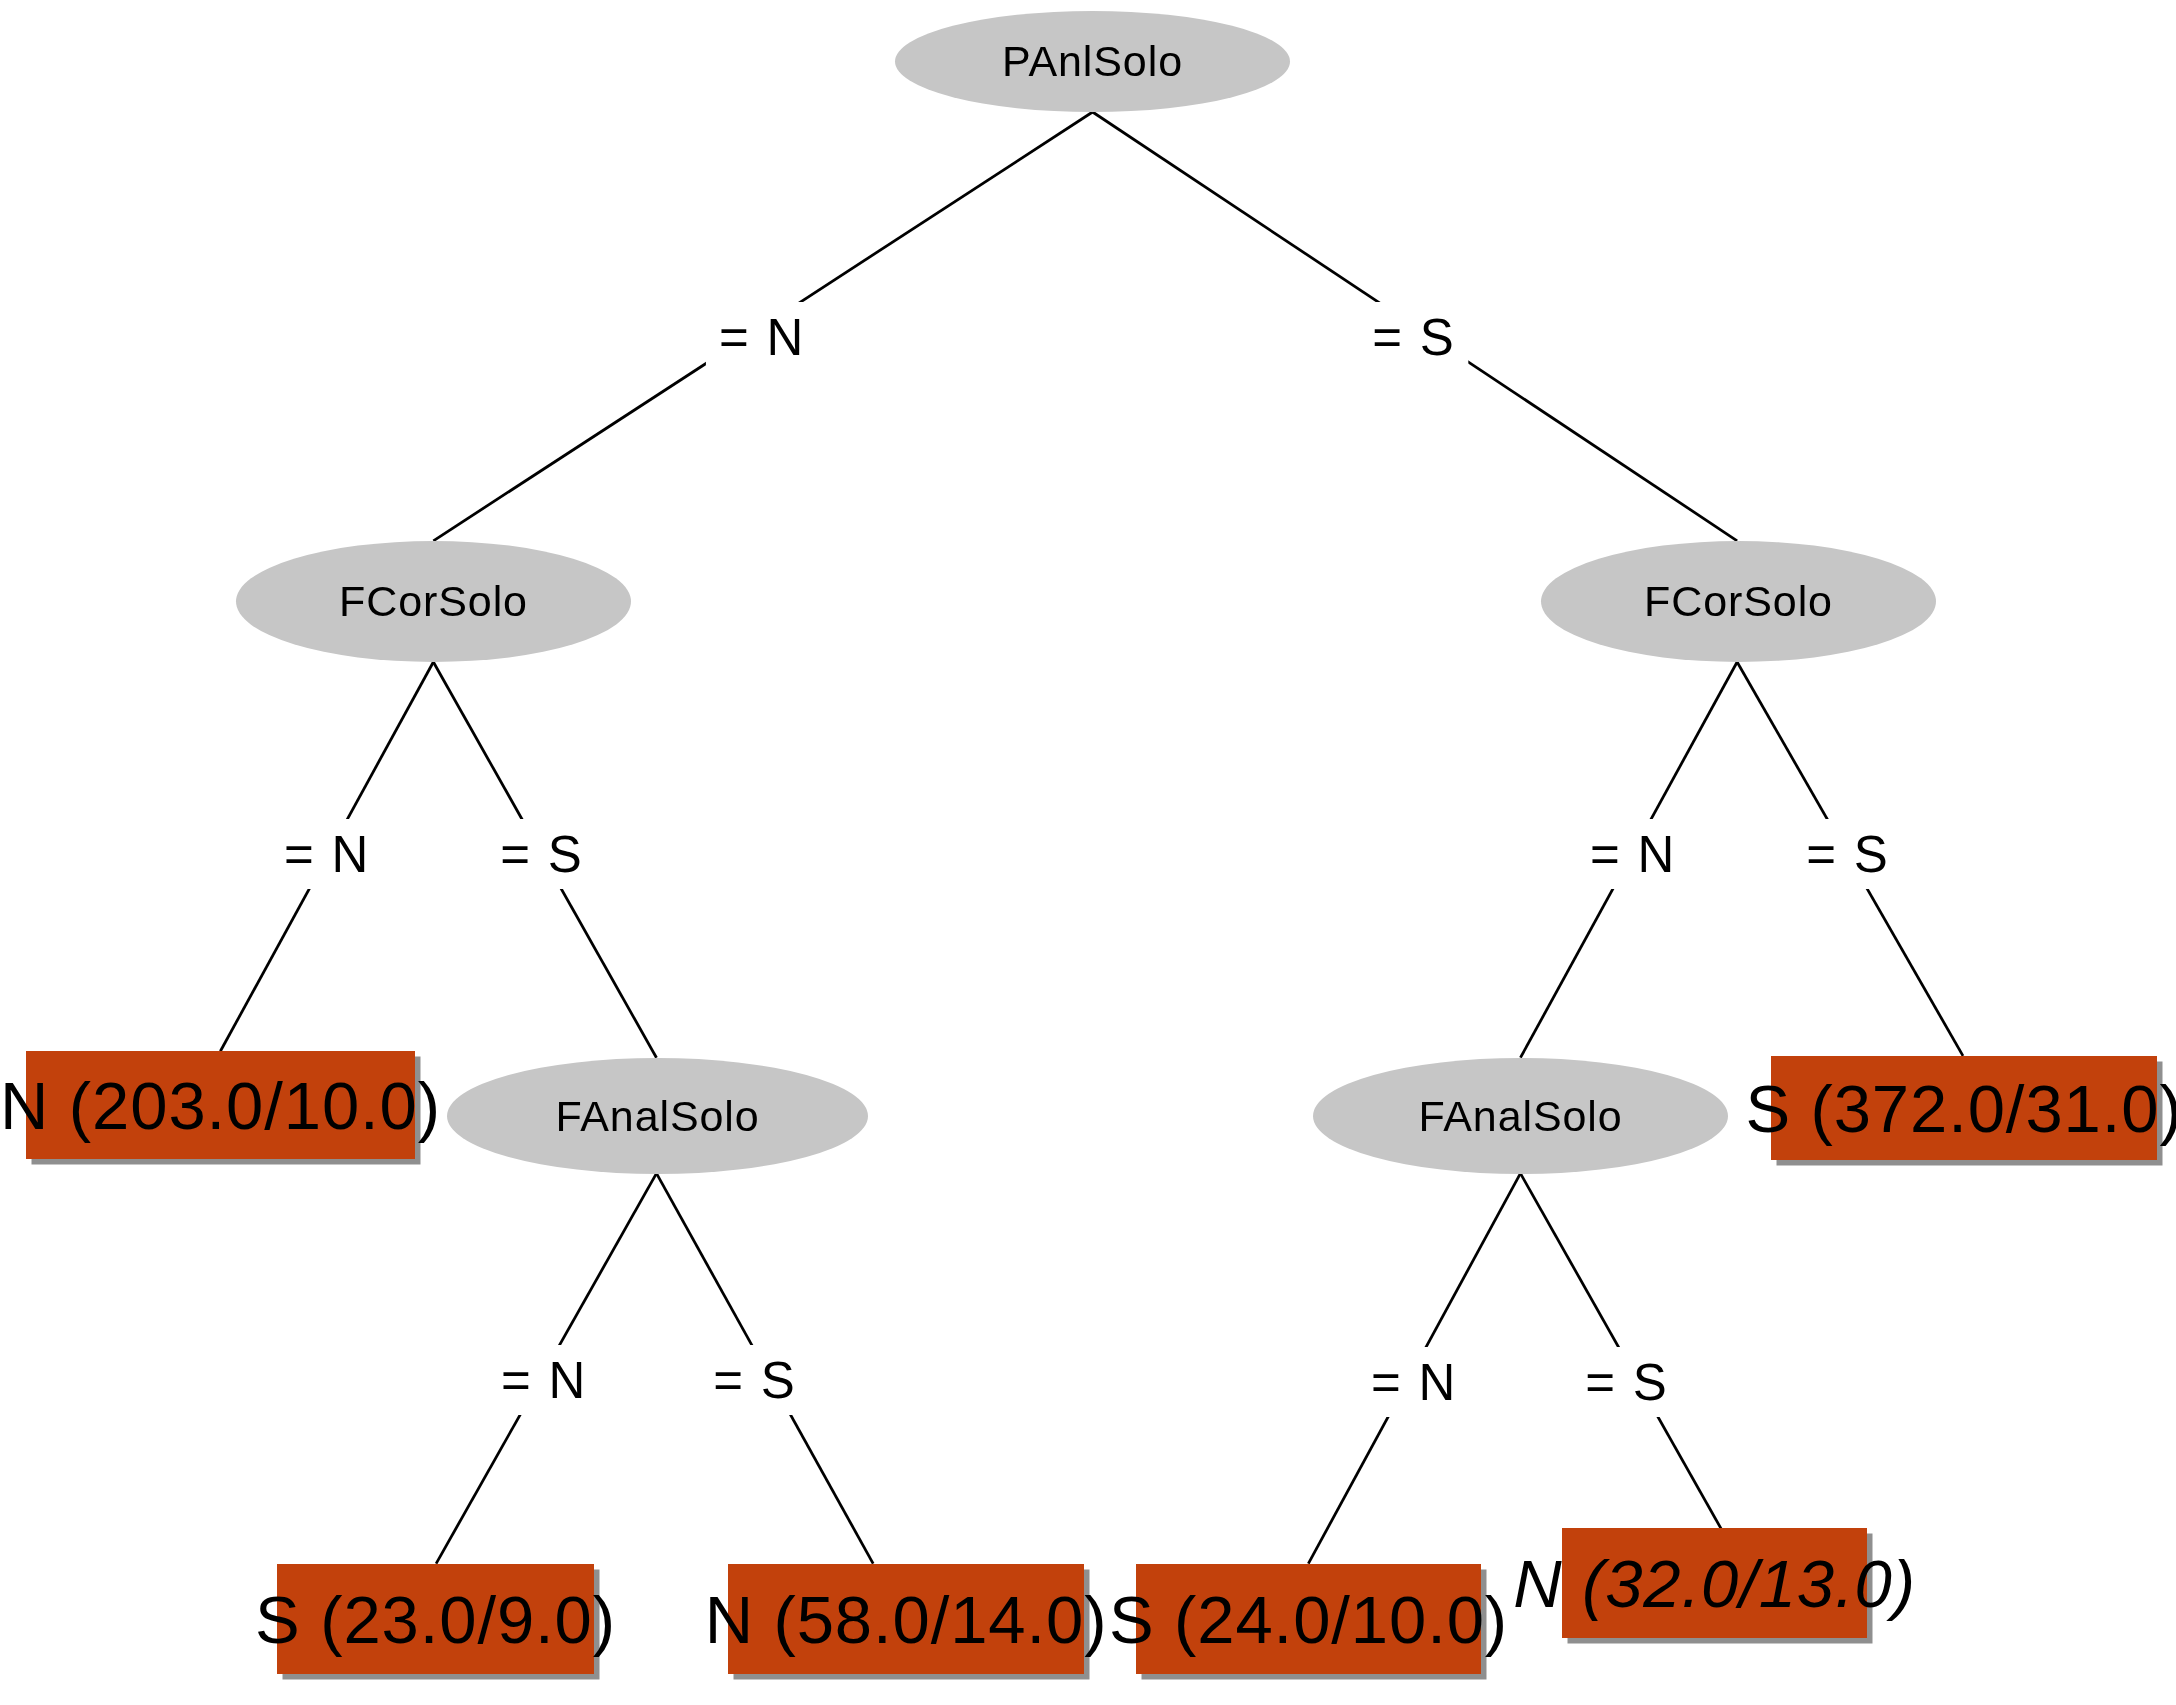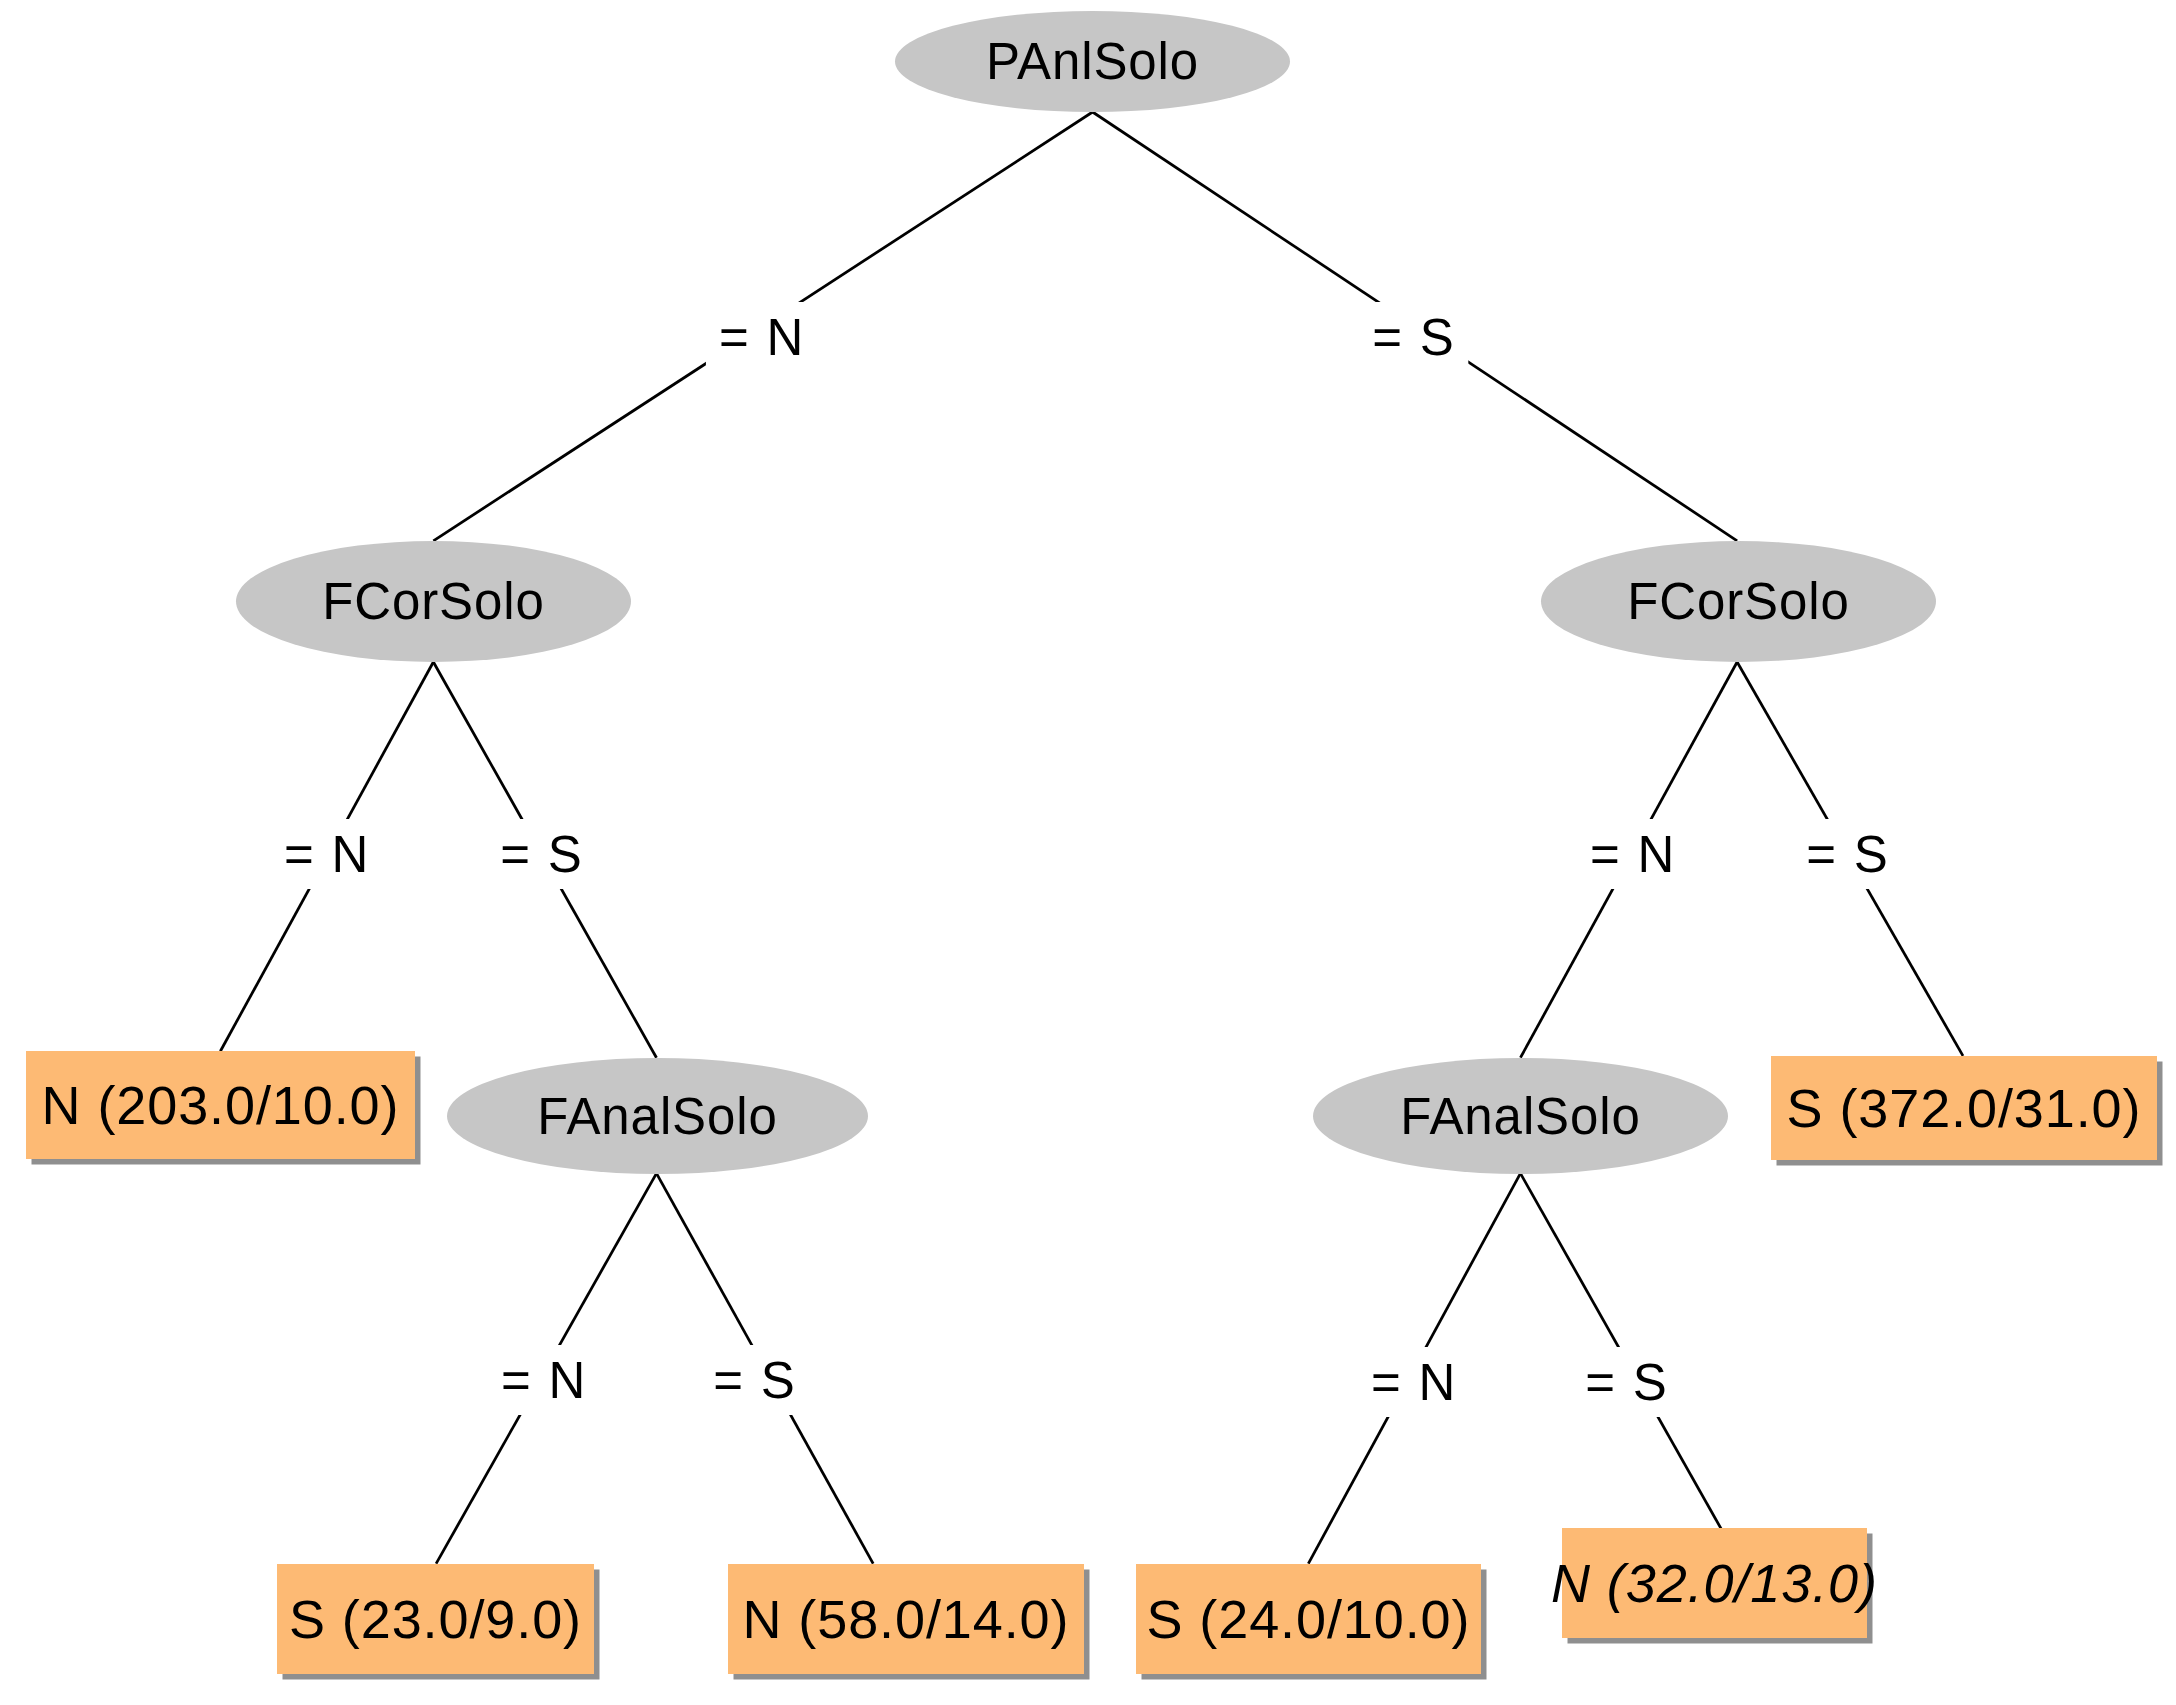--- a/index.html
+++ b/index.html
@@ -25,33 +25,33 @@
     z-index: 1;
   }
   .node {
     position: absolute;
     z-index: 2;
     background: #c6c6c6;
     border-radius: 50%;
     display: flex;
     align-items: center;
     justify-content: center;
-    font-size: 51px;
+    font-size: 43px;
     letter-spacing: 0.9px;
     white-space: nowrap;
   }
   .leaf {
     position: absolute;
     z-index: 2;
-    background: #fdba74;
+    background: #c2410c;
     box-shadow: 5.5px 5.5px 0 0 #8f8f8f;
     display: flex;
     align-items: center;
     justify-content: center;
-    font-size: 54px;
+    font-size: 67px;
     letter-spacing: 0.9px;
     white-space: nowrap;
   }
   .edge-label {
     position: absolute;
     z-index: 3;
     transform: translate(-50%, -50%);
     background: #ffffff;
     padding: 5.5px 13px;
     font-size: 51px;

